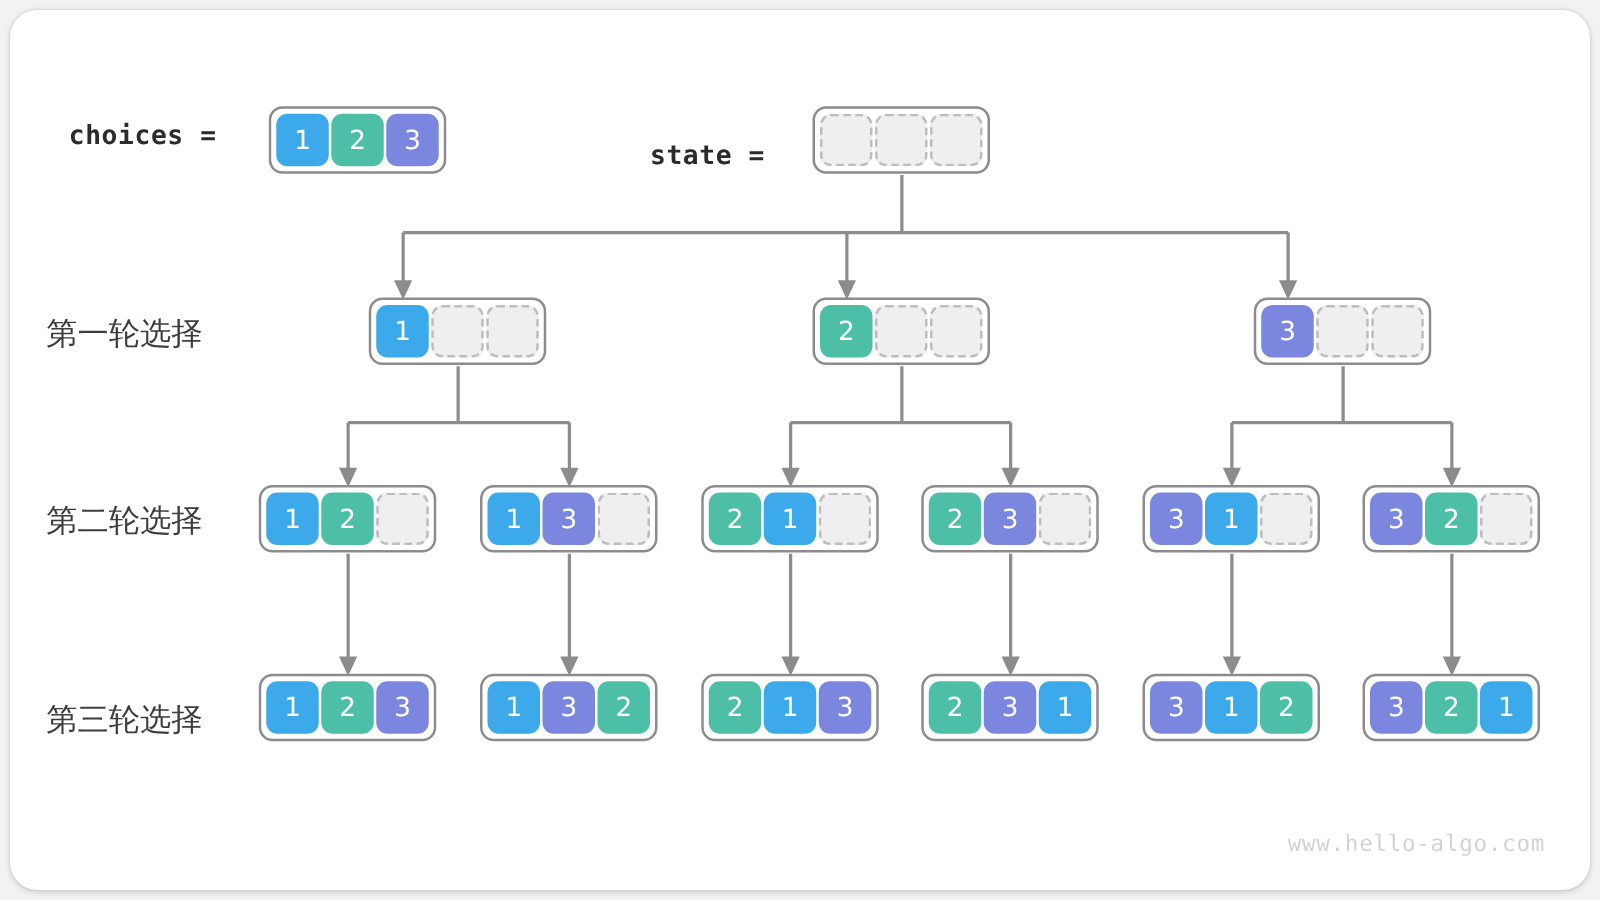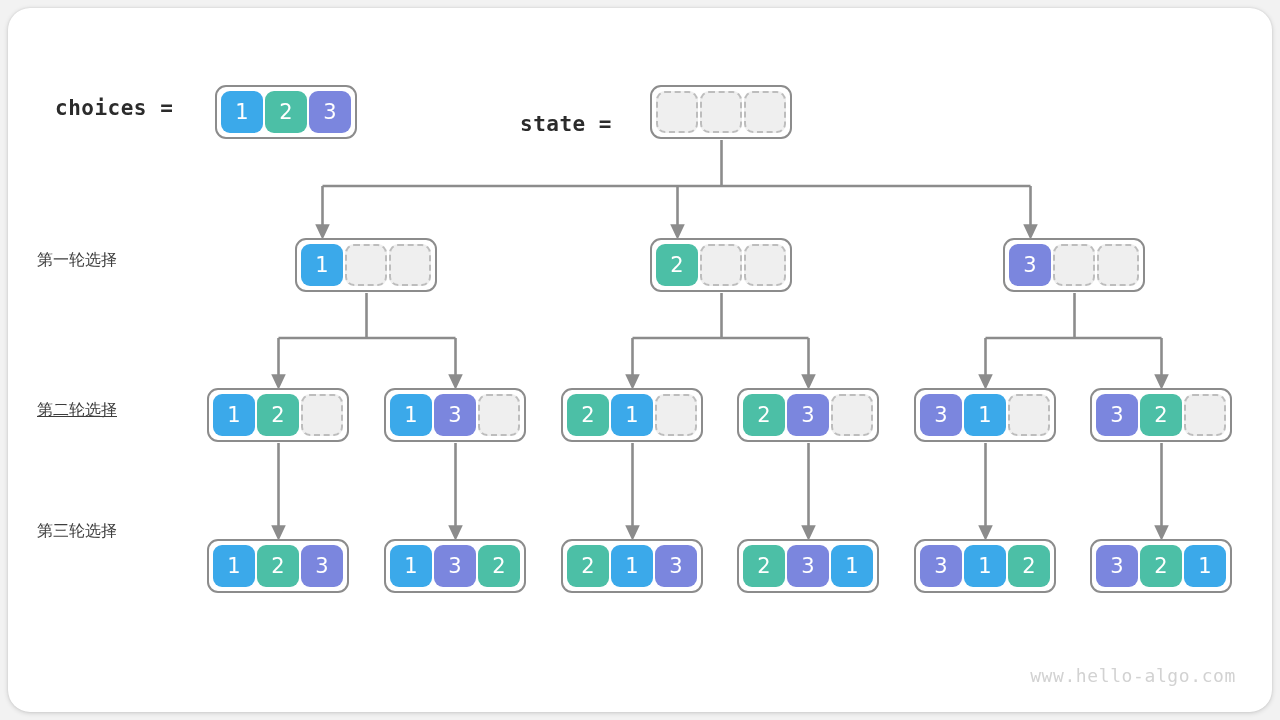--- a/index.html
+++ b/index.html
@@ -42,21 +42,21 @@
     font-size: 21px;
     color: #2b2b2b;
     white-space: nowrap;
     letter-spacing: 0.5px;
   }
 
   
   .row-label {
     position: absolute;
     font-family: "DejaVu Sans", "Liberation Sans", sans-serif;
-    font-size: 16px;
+    font-size: 25px;
     color: #3d3d3d;
     white-space: nowrap;
     text-align: right;
   }
 
   
   .array {
     position: absolute;
     display: flex;
     flex-direction: row;
@@ -145,22 +145,22 @@
     </div>
 
   <div class="var-label" style="left:520px; top:96px;margin-top:16px;">state  =</div>
   <div class="array" id="state-array" style="left:650px; top:85px;">
       <div class="cell empty"></div>
       <div class="cell empty"></div>
       <div class="cell empty"></div>
     </div>
 
   <div class="row-label" style="left:37px; top:250px;">第一轮选择</div>
-  <div class="row-label" style="left:37px; top:400px;text-decoration:underline;">第二轮选择</div>
-  <div class="row-label" style="left:37px; top:521px;">第三轮选择</div>
+  <div class="row-label" style="left:37px; top:400px;">第二轮选择</div>
+  <div class="row-label" style="left:37px; top:559px;">第三轮选择</div>
 
   <div id="nodes-layer">
       <div class="array" style="left: 295px; top: 238px;">
         <div class="cell" style="background: rgb(59, 169, 234);">1</div>
         <div class="cell empty"></div>
         <div class="cell empty"></div>
       </div>
       <div class="array" style="left: 650px; top: 238px;">
         <div class="cell" style="background: rgb(76, 191, 166);">2</div>
         <div class="cell empty"></div>

